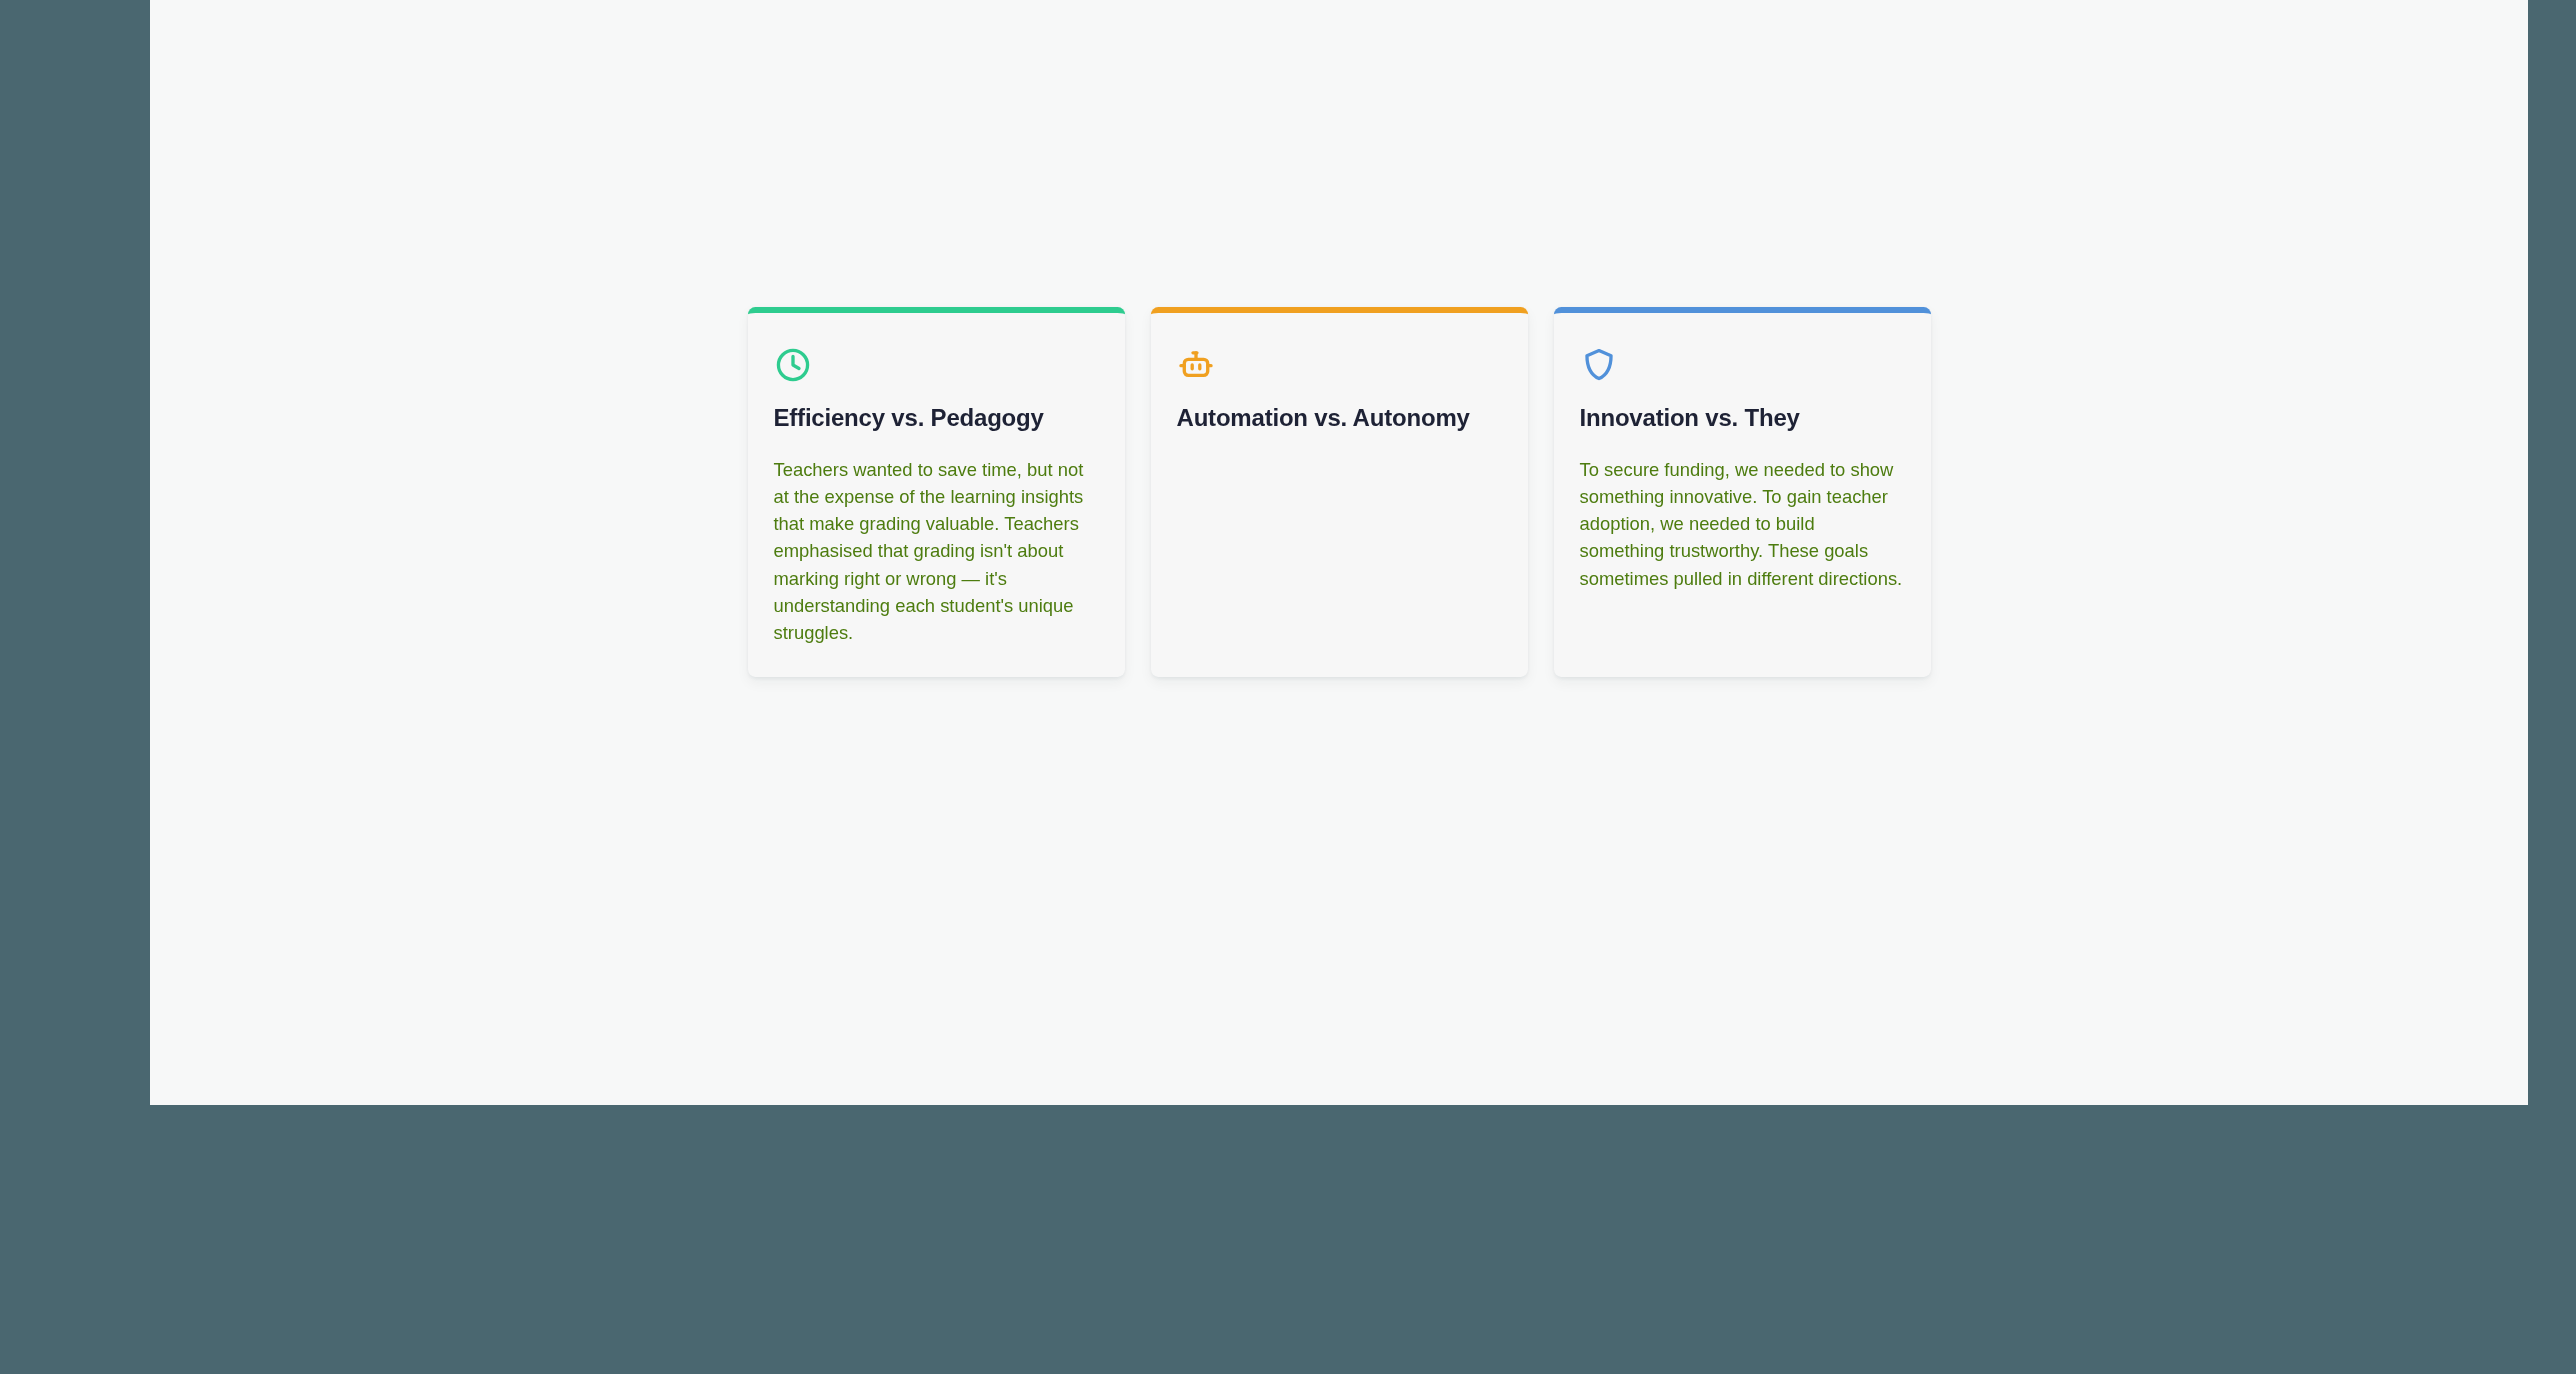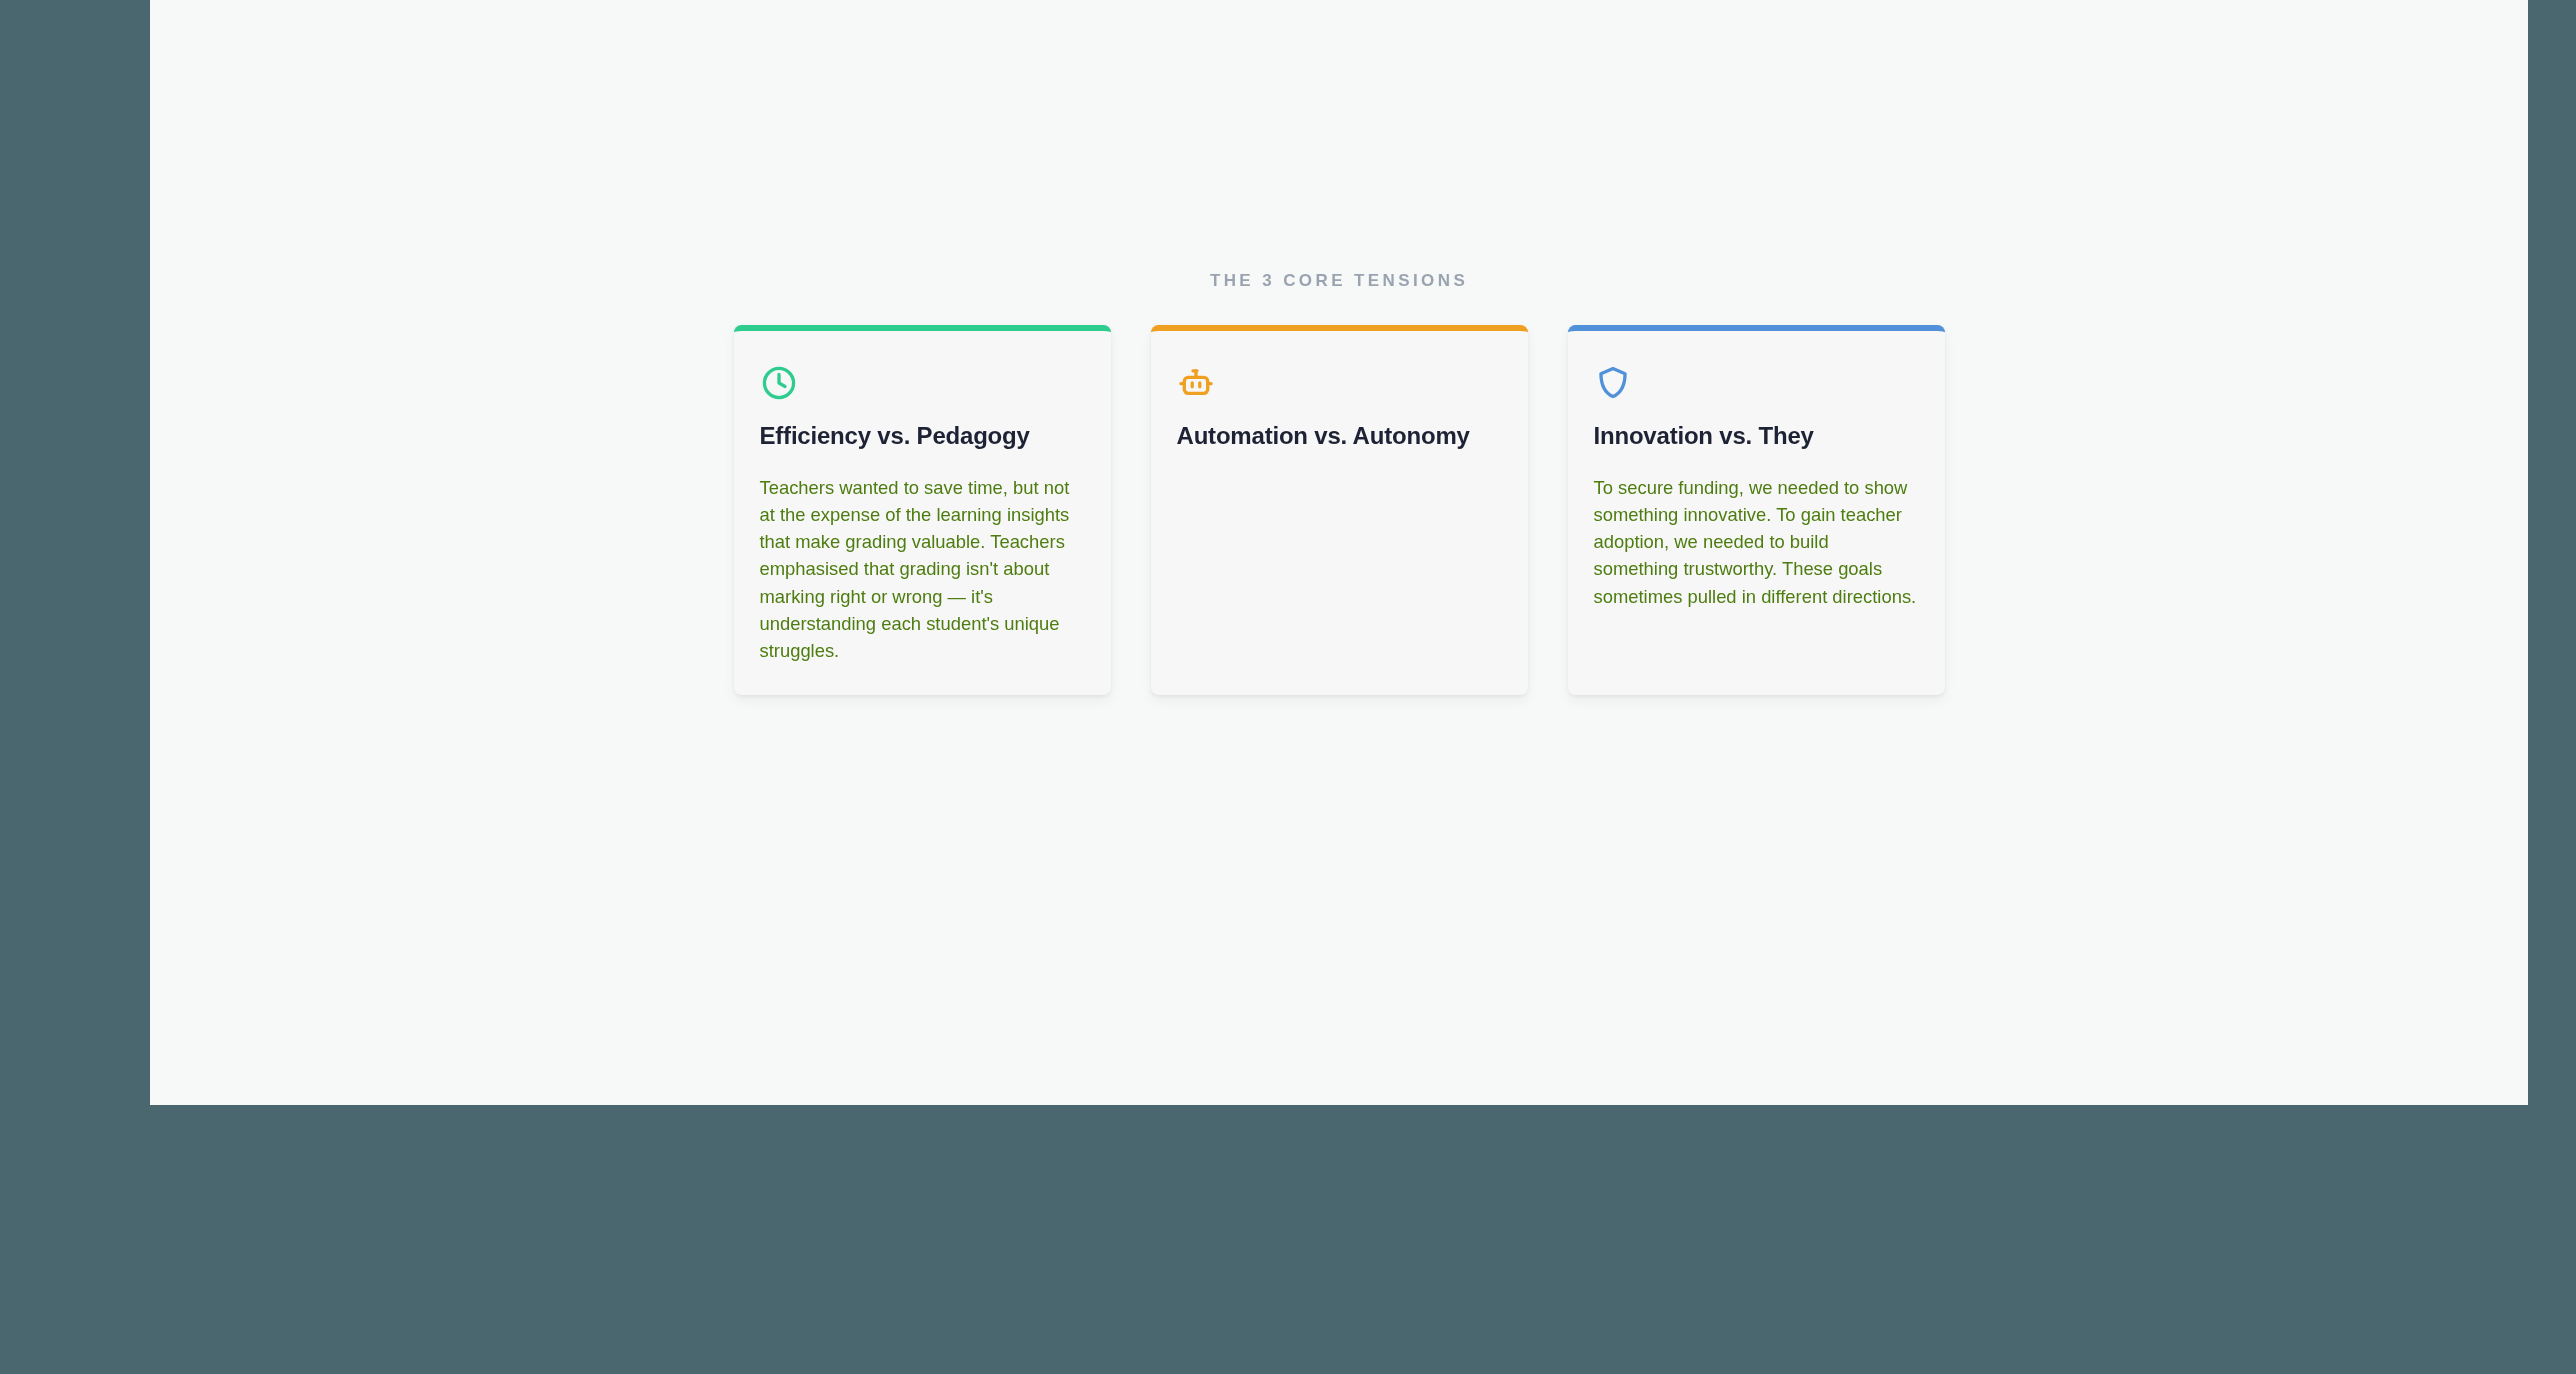--- a/index.html
+++ b/index.html
@@ -43,21 +43,22 @@
     text-transform: uppercase;
     margin: 0 0 34px 0;
     user-select: none;
   }
 
   
   .card-grid {
     display: flex;
     justify-content: center;
     align-items: stretch;
-    gap: 40px;
+    gap: 26px;
+    margin-top: 36px;
   }
 
   .card {
     position: relative;
     width: 377px;
     box-sizing: border-box;
     background: #f7f7f7;
     border-radius: 7.4px;
     border-top-width: 6.6px;
     border-top-style: solid;
@@ -91,21 +92,20 @@
     color: #4d7c0f;
     margin: 0;
   }
 </style>
 </head>
 <body style="background: rgb(74, 103, 112);">
 
 <div class="panel" style="background: rgb(247, 248, 248);">
   <div class="section">
 
-    <p class="eyebrow">The 3 Core Tensions</p>
 
     <div class="card-grid">
 
       <div class="card" id="card-0" style="border-top-color: rgb(46, 204, 143);">
         <div class="card-icon">
           <svg width="38" height="38" viewBox="0 0 24 24" fill="none" stroke="#2ecc8f" stroke-width="2.1" stroke-linecap="round" stroke-linejoin="round">
             <circle cx="12" cy="12" r="9.2"></circle>
             <polyline points="12,6.6 12,12 15.8,14.2"></polyline>
           </svg>
         </div>

